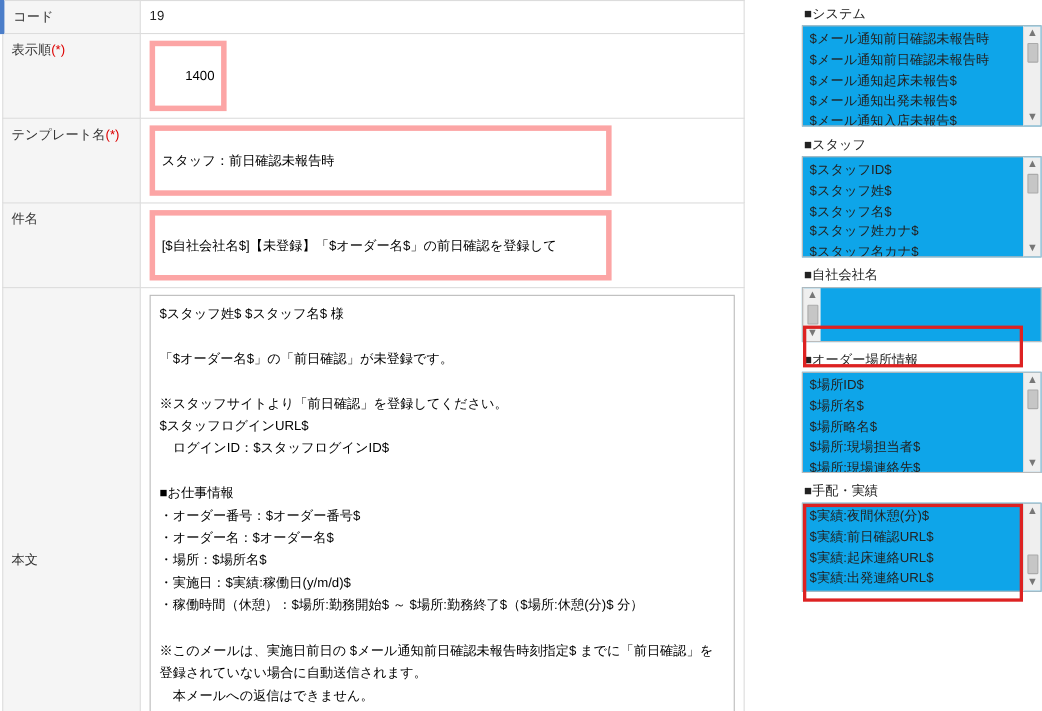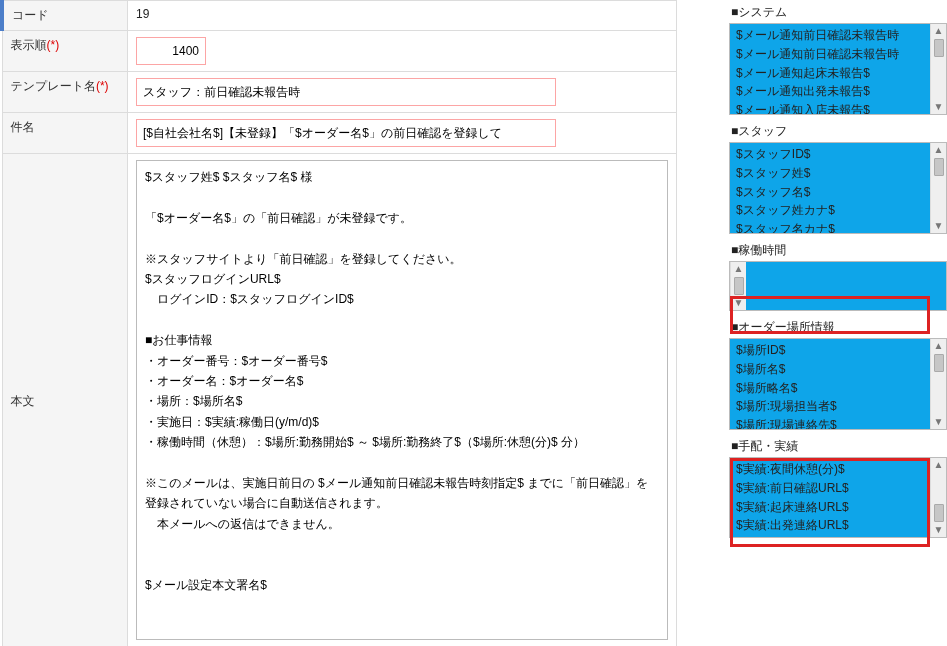--- a/index.html
+++ b/index.html
@@ -14,22 +14,22 @@
   .left { flex: 1; }
   .right { width: 222px; padding-left: 4px; margin-left: 48px; }
 
   
   .ftbl { width: 100%; border-collapse: collapse; }
   .ftbl td { border: 1px solid #dcdcdc; padding: 6px 8px; vertical-align: top; }
   .ftbl td.lbl { width: 150px; background: #f5f5f5; color: #333; }
   .req { color: #d00; }
   .code-cell { border-left: 4px solid #4c7ec9 !important; }
   input[type="text"] {
-    font-family: inherit; font-size: 12px; padding: 6px 6px;
-    border: 1px solid #fca5a5; background: #fff;
+    font-family: inherit; font-size: 12px; padding: 20px 6px;
+    border: 5px solid #fca5a5; background: #fff;
   }
   .inp-num { width: 70px; text-align: right; }
   .inp-tpl { width: 420px; }
   .inp-subj { width: 420px; }
   textarea.body-area {
     font-family: Liberation Sans, sans-serif; font-size: 12px; line-height: 1.7;
     width: 532px; height: 480px;
     border: 1px solid #bbb; padding: 6px 8px;
     resize: none; white-space: pre-wrap;
   }
@@ -162,21 +162,21 @@
         </ul>
         <div class="scroll">
           <div class="arrow">▲</div>
           <div class="track">
             <div class="thumb" style="height: 18px;"></div>
             <div class="spacer"></div>
           </div>
           <div class="arrow">▼</div>
         </div>
       </div>
-      <div class="sec-title">■稼働時間</div>
+      <div class="sec-title">■自社会社名</div>
       <div class="var-box hilite-box">
         <div class="scroll">
           <div class="arrow">▲</div>
           <div class="track">
             <div class="spacer"></div>
             <div class="thumb" style="height: 18px;"></div>
           </div>
           <div class="arrow">▼</div>
         </div>
         <div class="hilite-overlay" style="top: 34px; height: 38px;"></div>

